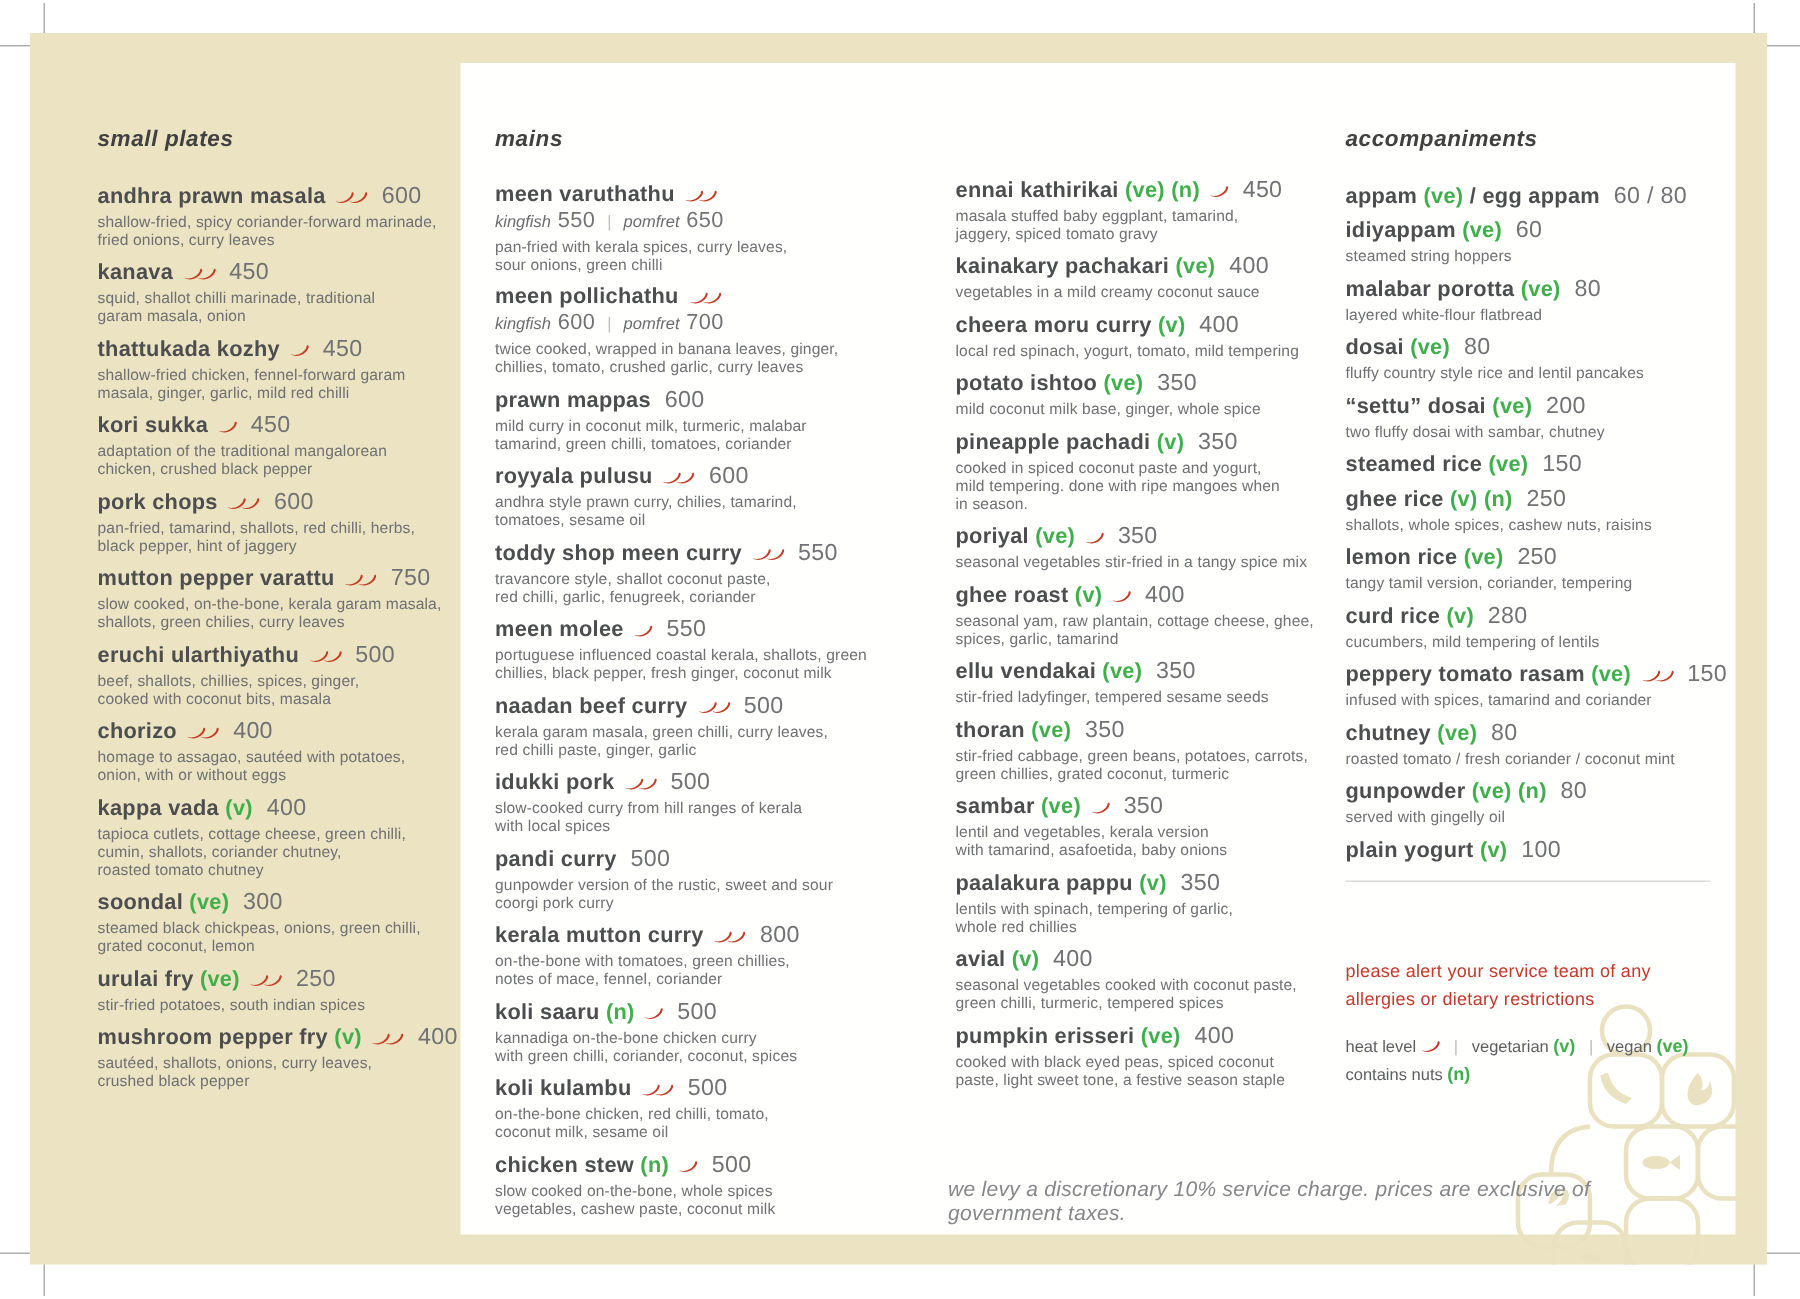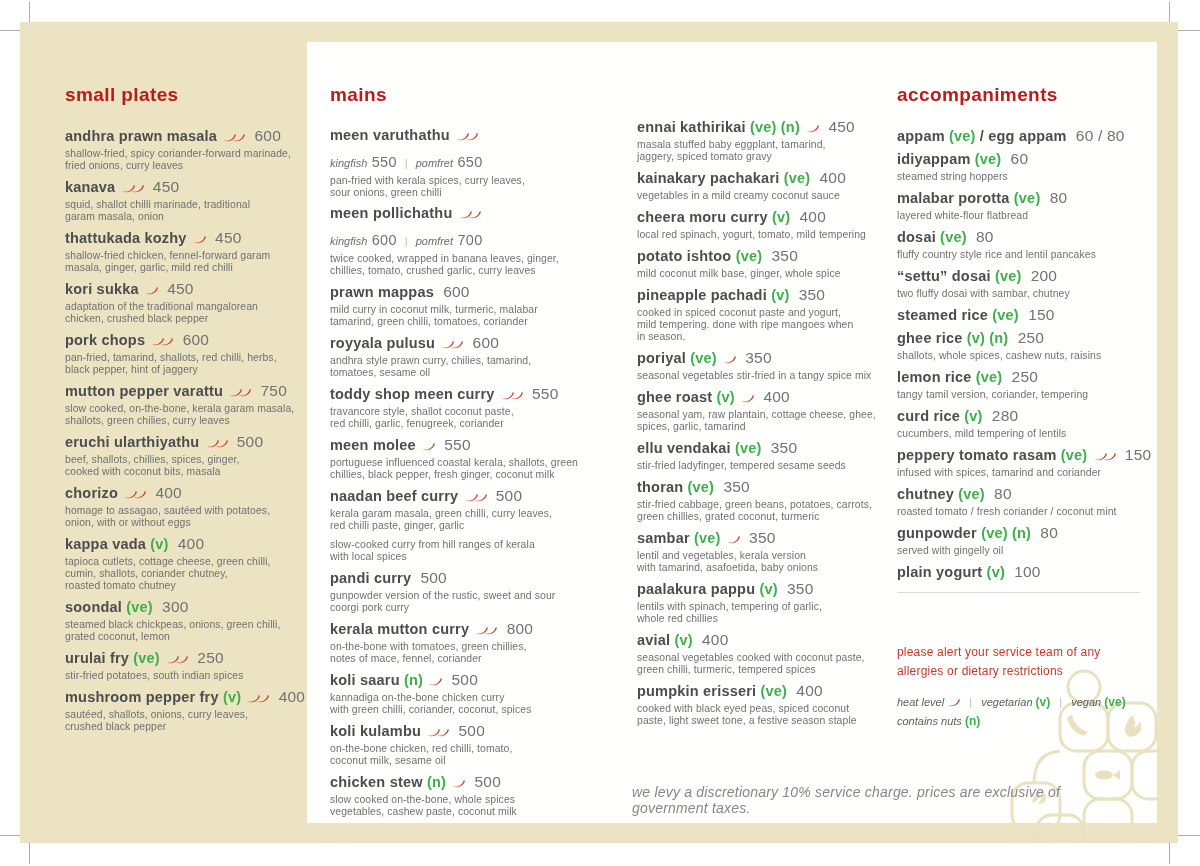--- a/index.html
+++ b/index.html
@@ -16,42 +16,42 @@
   .mark.h { height:1px; width:56px; }
   .mark.v { width:1px; height:56px; }
 
   
   .col { position:absolute; top:62px; }
   .col-sp { left:45px;  width:255px; }
   .col-m1 { left:310px; width:295px; }
   .col-m2 { left:617px; width:258px; top:97px; }
   .col-ac { left:877px; width:252px; }
 
-  .sec-title { color:#b91c1c; font-size:19px; font-weight:700; letter-spacing:.4px; margin:0 0 22px 0; }
+  .sec-title { color:#404040; font-size:15px; font-weight:700; letter-spacing:.4px; margin:0 0 22px 0;font-style:italic; }
   .col-ac .items { margin-top:8px; }
 
   .item  { margin-bottom:7px; }
   .tline { font-size:14.5px; line-height:15px; font-weight:700; color:#4c4d4f; letter-spacing:.2px; white-space:nowrap; }
   .tag   { color:#3faf4c; }
   .price { color:#717274; font-weight:400; font-size:15.5px; margin-left:5px; }
   .chilies { margin-left:2px; }
   .chili { display:inline-block; }
   .chili + .chili { margin-left:-4px; }
   .chili svg { vertical-align:-1px; }
-  .variants { margin-top:11px; line-height:16px; white-space:nowrap; }
+  .variants { margin-top:1px; line-height:16px; white-space:nowrap; }
   .vl   { font-size:11px; font-style:italic; color:#6b6c6f; }
   .vp   { font-size:14.5px; color:#717274; letter-spacing:.3px; }
   .vsep { color:#bcbcbc; margin:0 8px; font-size:11px; }
   .desc { font-size:10.4px; line-height:12px; color:#6f7073; margin-top:4px; white-space:pre; letter-spacing:.1px; }
 
   .rule { border:none; border-top:1px solid #dadad6; margin:12px 0 0 0; width:243px; }
   .allergy { color:#c5392b; font-size:12px; line-height:19px; margin-top:50px; white-space:pre-line; letter-spacing:.2px; }
   .legend { margin-top:14px; font-size:11px; color:#5d5e60; }
   .legend-line { margin-bottom:5px; }
-  .legend .li   { font-style:italic; }
+  .legend .li   { }
   .legend .ltag { color:#3faf4c; font-weight:700; font-size:12px; }
   .legend .lsep { color:#bcbcbc; margin:0 6px; }
   .legend .chili svg { vertical-align:-1px; }
 
   .service-note { position:absolute; left:612px; top:762px; width:430px; font-size:14px; font-style:italic; color:#85868a; letter-spacing:.2px; }
 
   .pattern { position:absolute; right:16px; bottom:-10px; }
 </style>
 </head>
 <body>
@@ -250,20 +250,25 @@
           <div class="item">
             <div class="tline"><span class="nm">naadan beef curry</span> <span class="chilies"><span class="chili"><svg width="13" height="9" viewBox="0 0 13 9">
                     <path d="M0.6 7.2 C4.8 8.6 9.2 6.9 11.2 2.9 C11.5 2.2 11.2 1.5 11.9 1.2 C12.6 1 13 1.8 12.7 2.6 C11.2 7.1 5.4 9.9 0.6 7.2 Z" fill="#c43a22"></path>
                   </svg></span><span class="chili"><svg width="13" height="9" viewBox="0 0 13 9">
                     <path d="M0.6 7.2 C4.8 8.6 9.2 6.9 11.2 2.9 C11.5 2.2 11.2 1.5 11.9 1.2 C12.6 1 13 1.8 12.7 2.6 C11.2 7.1 5.4 9.9 0.6 7.2 Z" fill="#c43a22"></path>
                   </svg></span></span> <span class="price">500</span></div>
             <div class="desc">kerala garam masala, green chilli, curry leaves,
 red chilli paste, ginger, garlic</div>
           </div>
           <div class="item">
+            <div class="tline"><span class="nm">idukki pork</span> <span class="chilies"><span class="chili"><svg width="13" height="9" viewBox="0 0 13 9">
+                    <path d="M0.6 7.2 C4.8 8.6 9.2 6.9 11.2 2.9 C11.5 2.2 11.2 1.5 11.9 1.2 C12.6 1 13 1.8 12.7 2.6 C11.2 7.1 5.4 9.9 0.6 7.2 Z" fill="#c43a22"></path>
+                  </svg></span><span class="chili"><svg width="13" height="9" viewBox="0 0 13 9">
+                    <path d="M0.6 7.2 C4.8 8.6 9.2 6.9 11.2 2.9 C11.5 2.2 11.2 1.5 11.9 1.2 C12.6 1 13 1.8 12.7 2.6 C11.2 7.1 5.4 9.9 0.6 7.2 Z" fill="#c43a22"></path>
+                  </svg></span></span> <span class="price">500</span></div>
             <div class="desc">slow-cooked curry from hill ranges of kerala
 with local spices</div>
           </div>
           <div class="item">
             <div class="tline"><span class="nm">pandi curry</span> <span class="price">500</span></div>
             <div class="desc">gunpowder version of the rustic, sweet and sour
 coorgi pork curry</div>
           </div>
           <div class="item">
             <div class="tline"><span class="nm">kerala mutton curry</span> <span class="chilies"><span class="chili"><svg width="13" height="9" viewBox="0 0 13 9">

